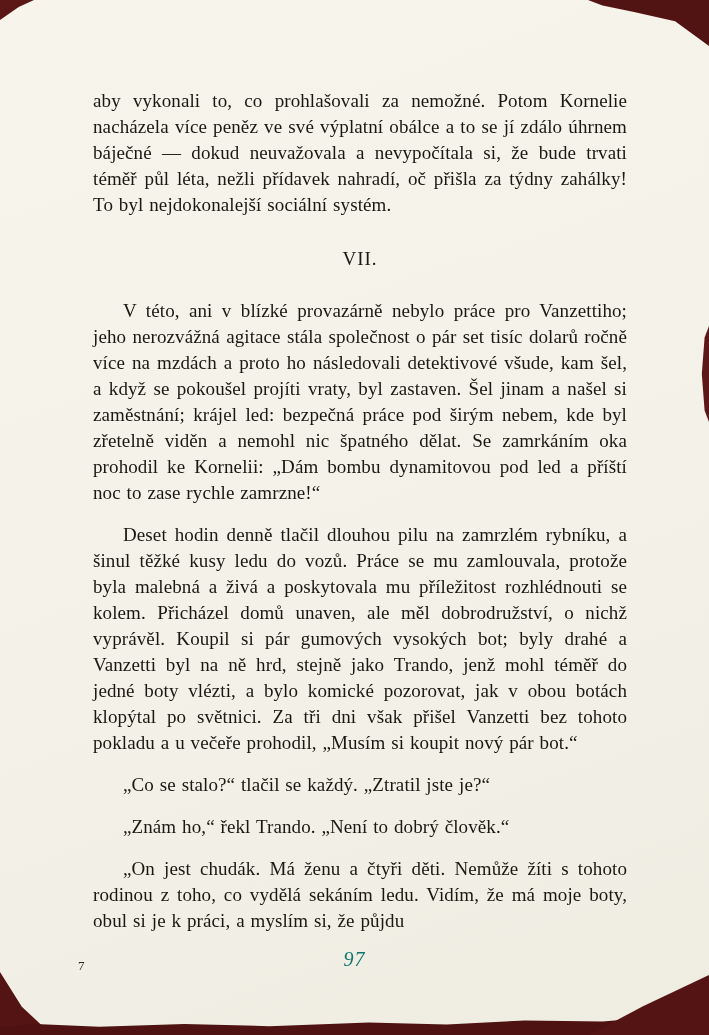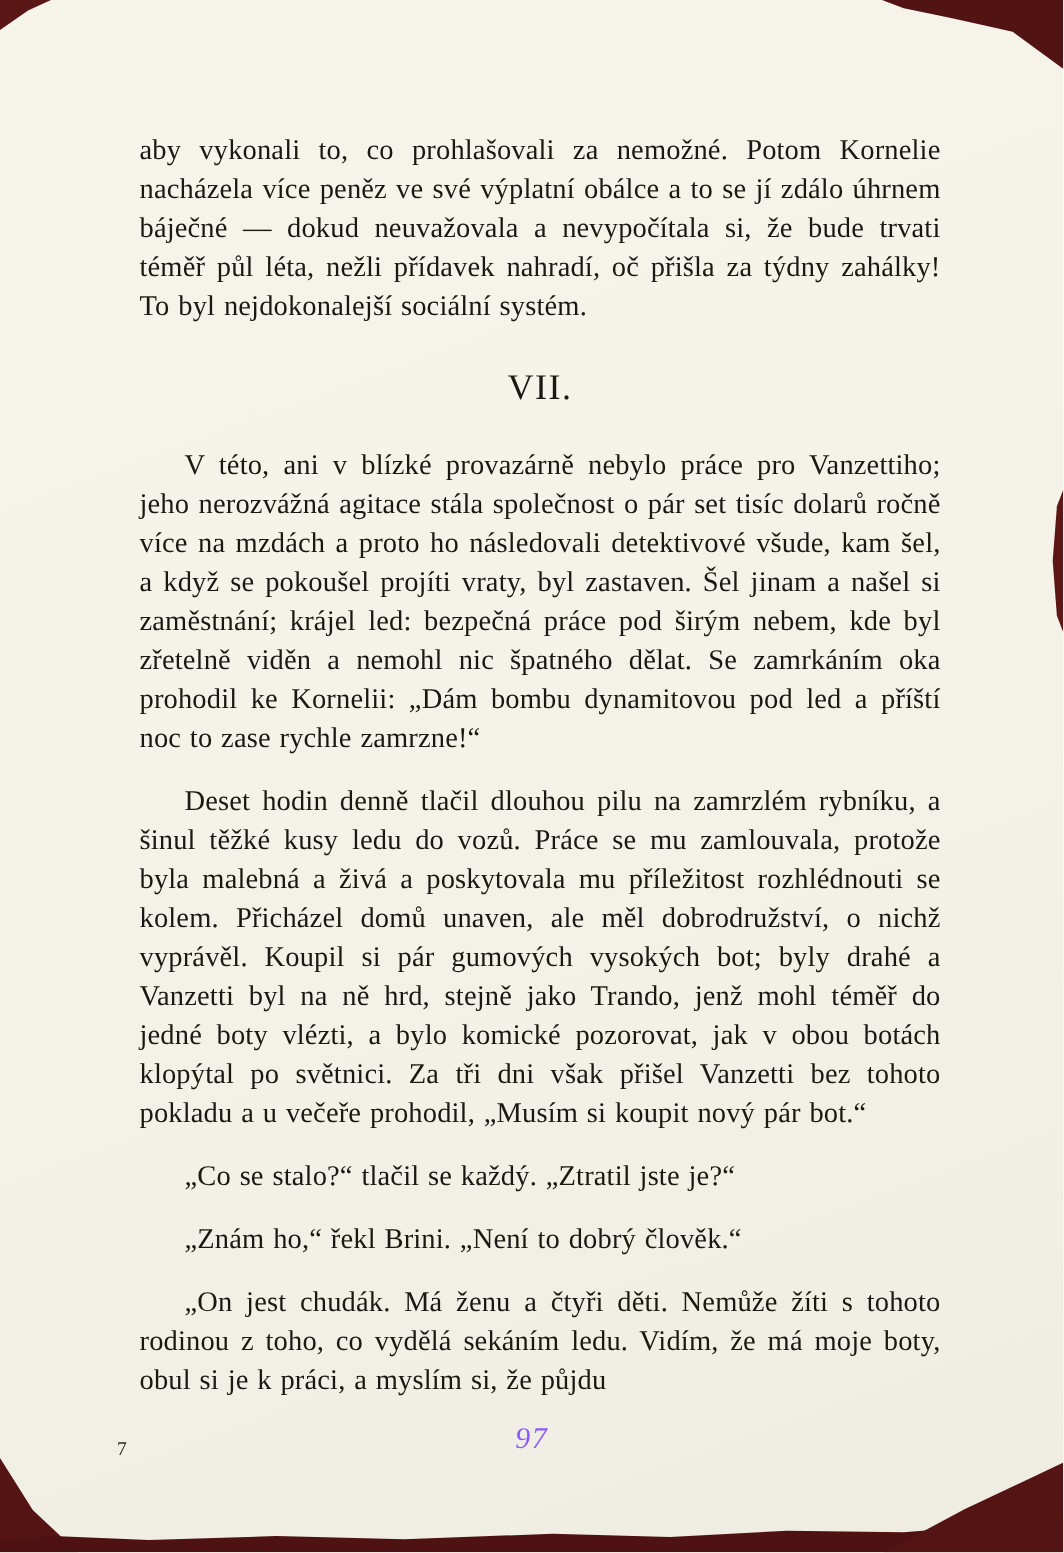--- a/index.html
+++ b/index.html
@@ -33,21 +33,21 @@
     padding: 0;
   }
   .text-block p.indent {
     text-indent: 30px;
   }
   .section-heading {
     text-align: center;
     margin: 28px 0 26px 0 !important;
     text-indent: 0 !important;
     letter-spacing: 1px;
-    font-size: 24px;
+    font-size: 19px;
   }
 
   
   .footer {
     position: absolute;
     left: 0;
     top: 948px;
     width: 709px;
     height: 30px;
   }
@@ -60,21 +60,21 @@
   }
   .page-number {
     position: absolute;
     left: 0;
     width: 100%;
     text-align: center;
     top: 0;
     font-size: 20px;
     font-style: italic;
     letter-spacing: 1px;
-    color: #8b5cf6;
+    color: #0f766e;
   }
 
   
   .artifact {
     position: absolute;
     background: #571414;
   }
   .a-top-left {
     left: 0; top: 0; width: 34px; height: 20px;
     background: #5b1616;
@@ -108,21 +108,21 @@
 </style>
 </head>
 <body>
 
 <div class="text-block">
   <p>aby vykonali to, co prohlašovali za nemožné. Potom Kornelie nacházela více peněz ve své výplatní obálce a to se jí zdálo úhrnem báječné — dokud neuvažovala a nevypočítala si, že bude trvati téměř půl léta, nežli přídavek nahradí, oč přišla za týdny zahálky! To byl nejdokonalejší sociální systém.</p>
   <p class="section-heading">VII.</p>
   <p class="indent">V této, ani v blízké provazárně nebylo práce pro Vanzettiho; jeho nerozvážná agitace stála společnost o pár set tisíc dolarů ročně více na mzdách a proto ho následovali detektivové všude, kam šel, a když se pokoušel projíti vraty, byl zastaven. Šel jinam a našel si zaměstnání; krájel led: bezpečná práce pod širým nebem, kde byl zřetelně viděn a nemohl nic špatného dělat. Se zamrkáním oka prohodil ke Kornelii: „Dám bombu dynamitovou pod led a příští noc to zase rychle zamrzne!“</p>
   <p class="indent">Deset hodin denně tlačil dlouhou pilu na zamrzlém rybníku, a šinul těžké kusy ledu do vozů. Práce se mu zamlouvala, protože byla malebná a živá a poskytovala mu příležitost rozhlédnouti se kolem. Přicházel domů unaven, ale měl dobrodružství, o nichž vyprávěl. Koupil si pár gumových vysokých bot; byly drahé a Vanzetti byl na ně hrd, stejně jako Trando, jenž mohl téměř do jedné boty vlézti, a bylo komické pozorovat, jak v obou botách klopýtal po světnici. Za tři dni však přišel Vanzetti bez tohoto pokladu a u večeře prohodil, „Musím si koupit nový pár bot.“</p>
   <p class="indent">„Co se stalo?“ tlačil se každý. „Ztratil jste je?“</p>
-  <p class="indent">„Znám ho,“ řekl Brini. „Není to dobrý člověk.“</p>
+  <p class="indent">„Znám ho,“ řekl Trando. „Není to dobrý člověk.“</p>
   <p class="indent">„On jest chudák. Má ženu a čtyři děti. Nemůže žíti s tohoto rodinou z toho, co vydělá sekáním ledu. Vidím, že má moje boty, obul si je k práci, a myslím si, že půjdu</p>
 </div>
 
 <div class="footer">
   <span class="sig-mark">7</span>
   <span class="page-number">97</span>
 </div>
 
 <div class="artifact a-top-left"></div>
 <div class="artifact a-top-right"></div>

